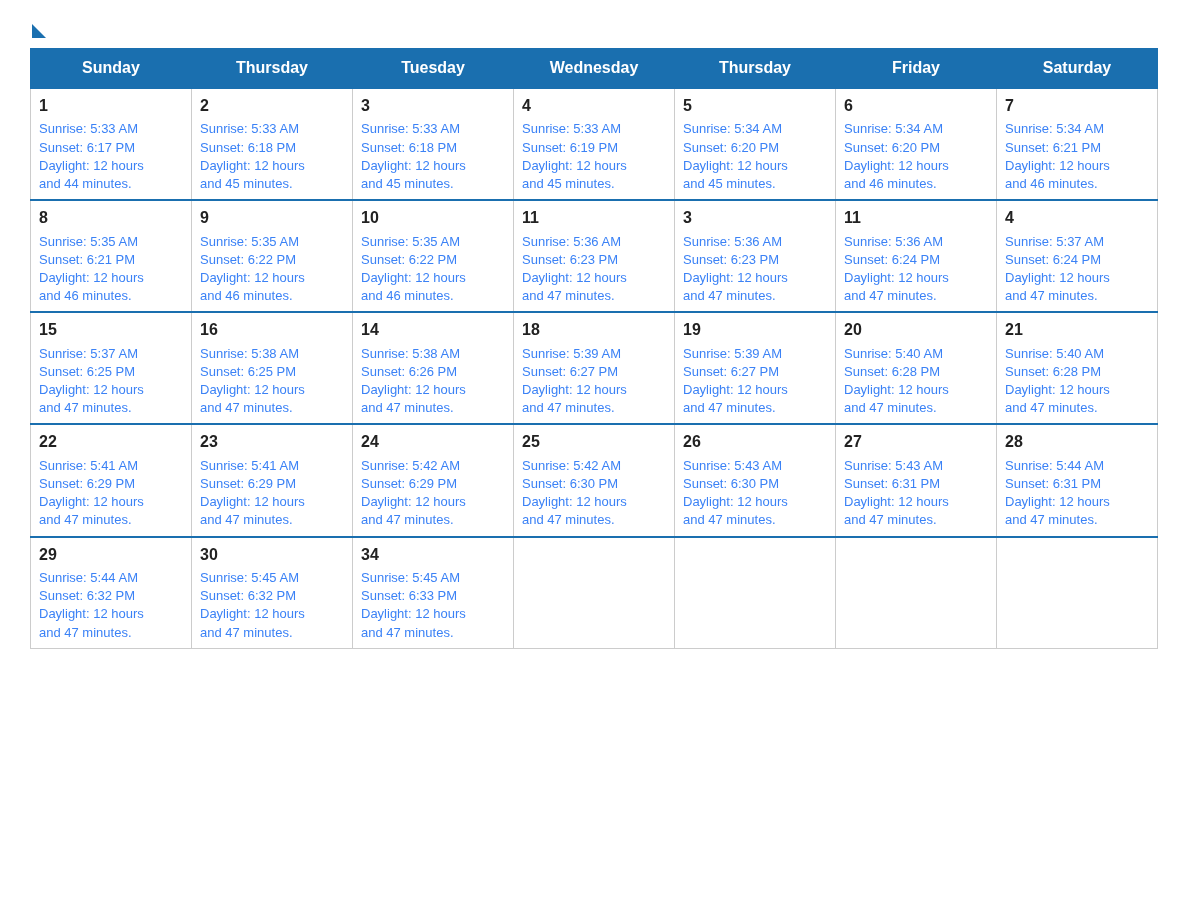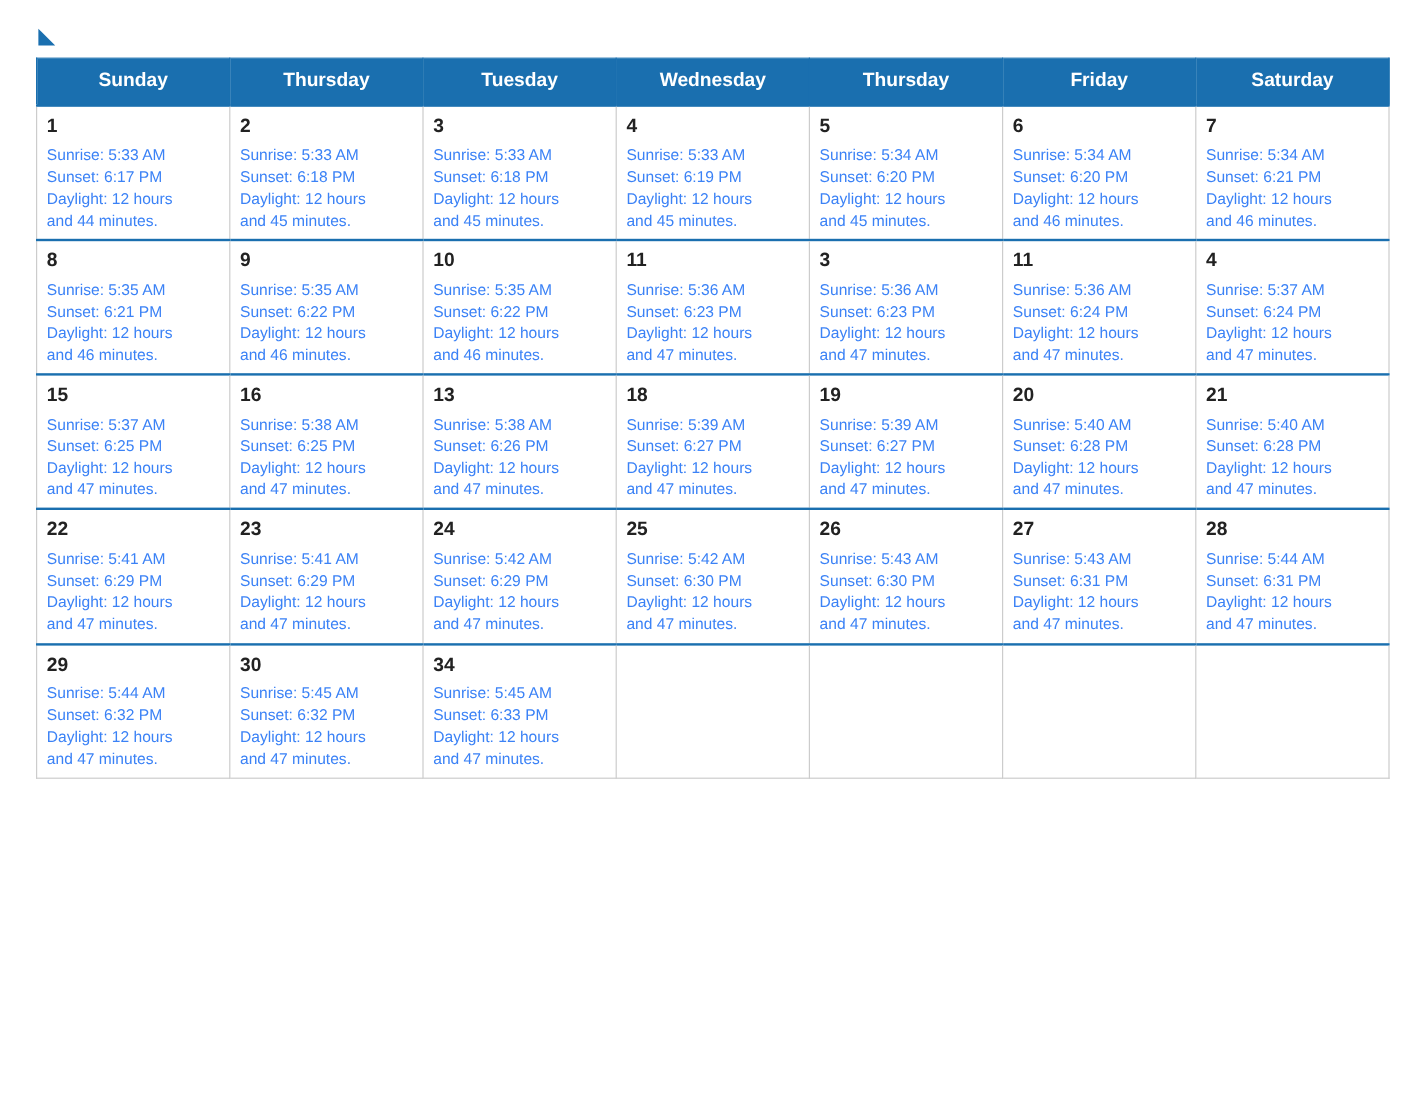--- a/index.html
+++ b/index.html
@@ -189,21 +189,21 @@
       <tr>
         <td>
         <span class="day-number">15</span>
         <span class="day-info">Sunrise: 5:37 AM<br>Sunset: 6:25 PM<br>Daylight: 12 hours<br>and 47 minutes.</span>
       </td>
         <td>
         <span class="day-number">16</span>
         <span class="day-info">Sunrise: 5:38 AM<br>Sunset: 6:25 PM<br>Daylight: 12 hours<br>and 47 minutes.</span>
       </td>
         <td>
-        <span class="day-number">13</span>
+        <span class="day-number">14</span>
         <span class="day-info">Sunrise: 5:38 AM<br>Sunset: 6:26 PM<br>Daylight: 12 hours<br>and 47 minutes.</span>
       </td>
         <td>
         <span class="day-number">18</span>
         <span class="day-info">Sunrise: 5:39 AM<br>Sunset: 6:27 PM<br>Daylight: 12 hours<br>and 47 minutes.</span>
       </td>
         <td>
         <span class="day-number">19</span>
         <span class="day-info">Sunrise: 5:39 AM<br>Sunset: 6:27 PM<br>Daylight: 12 hours<br>and 47 minutes.</span>
       </td>

